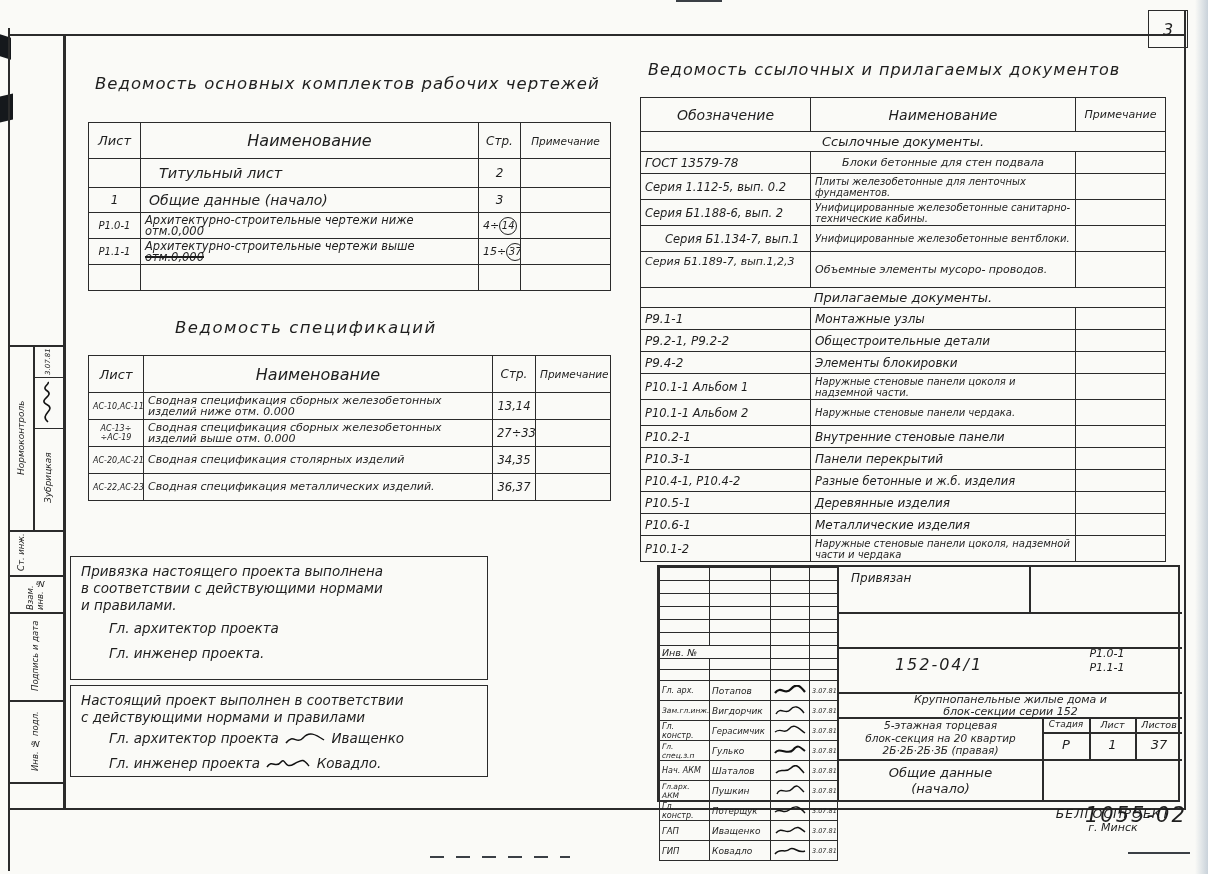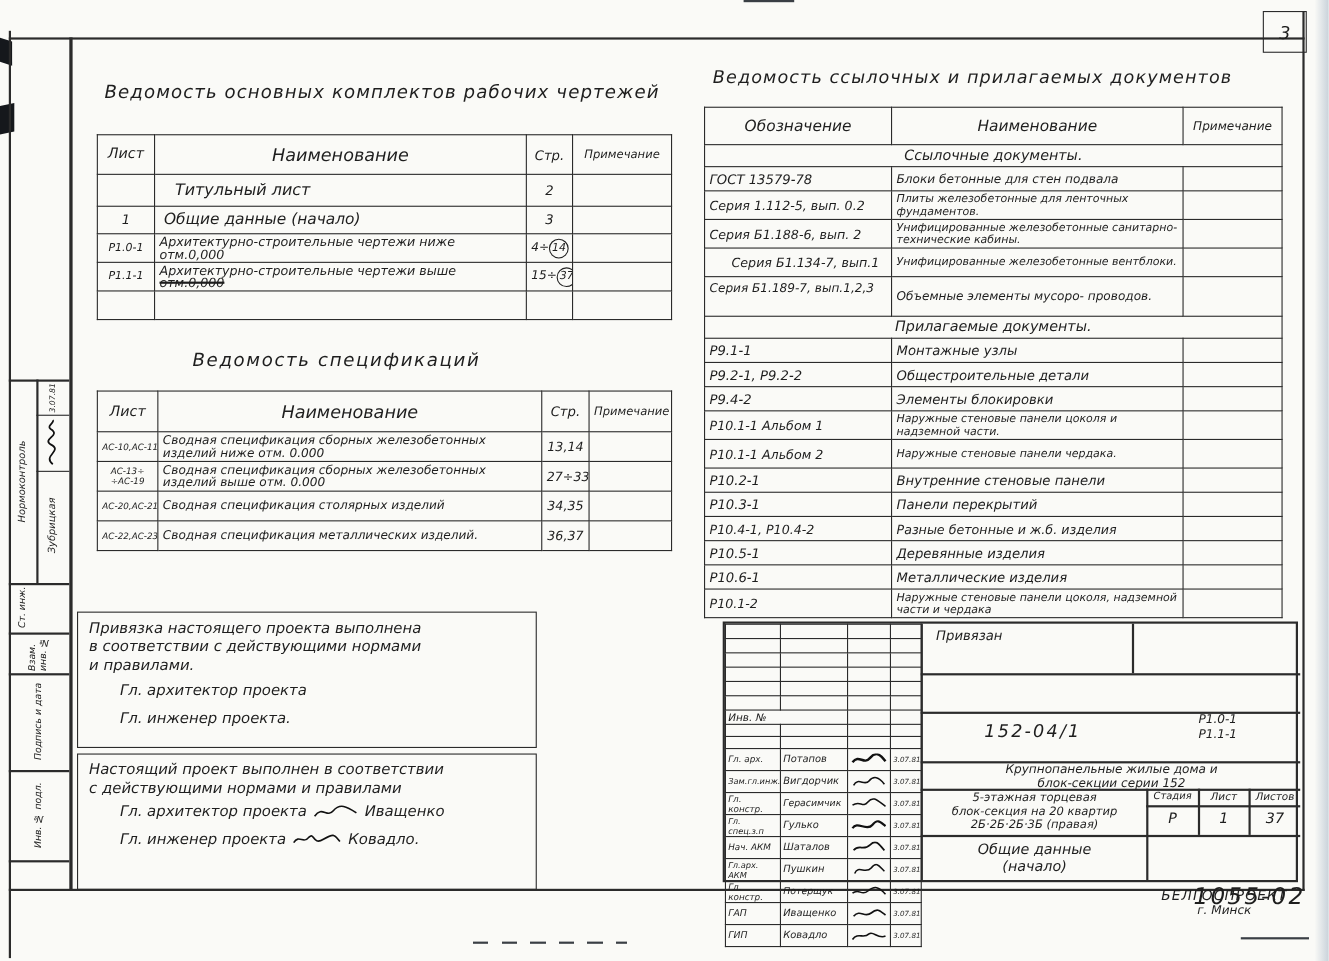--- a/index.html
+++ b/index.html
@@ -167,21 +167,21 @@
     </table>
 
   <div class="abs" style="left:70px;top:556px;width:418px;height:124px;border:1.6px solid #2b2b2b;padding:6px 10px;box-sizing:border-box;font-size:13.5px;line-height:17px;">
     <div>Привязка настоящего проекта выполнена</div>
     <div>в соответствии с действующими нормами</div>
     <div>и правилами.</div>
     <div style="margin:6px 0 0 28px;">Гл. архитектор проекта</div>
     <div style="margin:8px 0 0 28px;">Гл. инженер проекта.</div>
   </div>
 
-  <div class="abs" style="left:70px;top:685px;width:418px;height:124px;border:1.6px solid #2b2b2b;padding:6px 10px;box-sizing:border-box;font-size:13.5px;line-height:17px;">
+  <div class="abs" style="left:70px;top:685px;width:418px;height:92px;border:1.6px solid #2b2b2b;padding:6px 10px;box-sizing:border-box;font-size:13.5px;line-height:17px;">
     <div>Настоящий проект выполнен в соответствии</div>
     <div>с действующими нормами и правилами</div>
     <div style="margin:4px 0 0 28px;">
       <span>Гл. архитектор проекта</span>
       <svg class="sig" width="44" height="16" viewBox="0 0 44 16">
           <path d="M3 12 C10 2 14 14 20 7 S32 3 41 9" stroke="#111" stroke-width="1.5" fill="none"></path>
         </svg>
       <span>Иващенко</span>
     </div>
     <div style="margin:8px 0 0 28px;">
@@ -205,21 +205,21 @@
         <tr class="hdr" style="height:34px;">
       <td style="font-size:14px;">Обозначение</td>
       <td style="font-size:14px;">Наименование</td>
       <td style="font-size:11px;">Примечание</td>
     </tr>
     <tr style="height:20px;">
       <td colspan="3" class="c" style="font-size:13px;">Ссылочные документы.</td>
     </tr>
     <tr style="height:22px;">
       <td style="font-size:12px;">ГОСТ 13579-78</td>
-      <td style="font-size:11px;">Блоки бетонные для стен подвала</td>
+      <td style="font-size:11px;text-align:center;">Блоки бетонные для стен подвала</td>
       <td></td>
     </tr>
     <tr style="height:26px;">
       <td style="font-size:11.5px;">Серия 1.112-5, вып. 0.2</td>
       <td style="font-size:10px;line-height:11px;">Плиты железобетонные для ленточных фундаментов.</td>
       <td></td>
     </tr>
     <tr style="height:26px;">
       <td style="font-size:11.5px;">Серия Б1.188-6, вып. 2</td>
       <td style="font-size:10px;line-height:11px;">Унифицированные железобетонные санитарно-технические кабины.</td>

